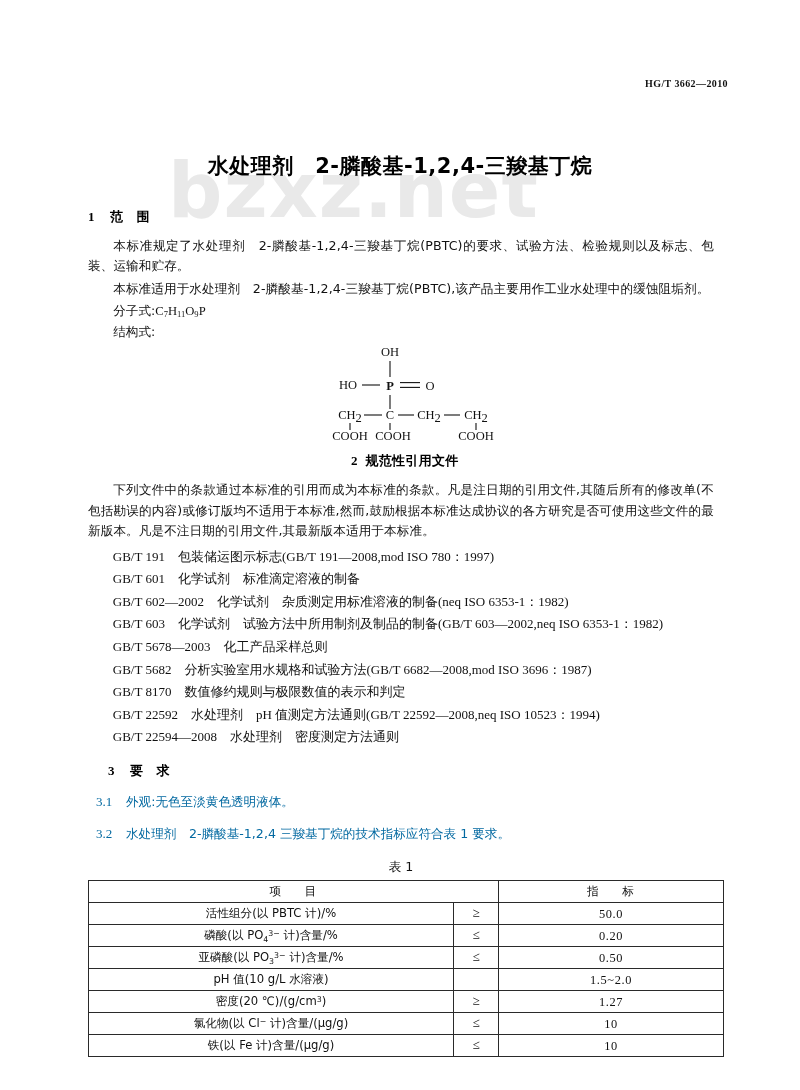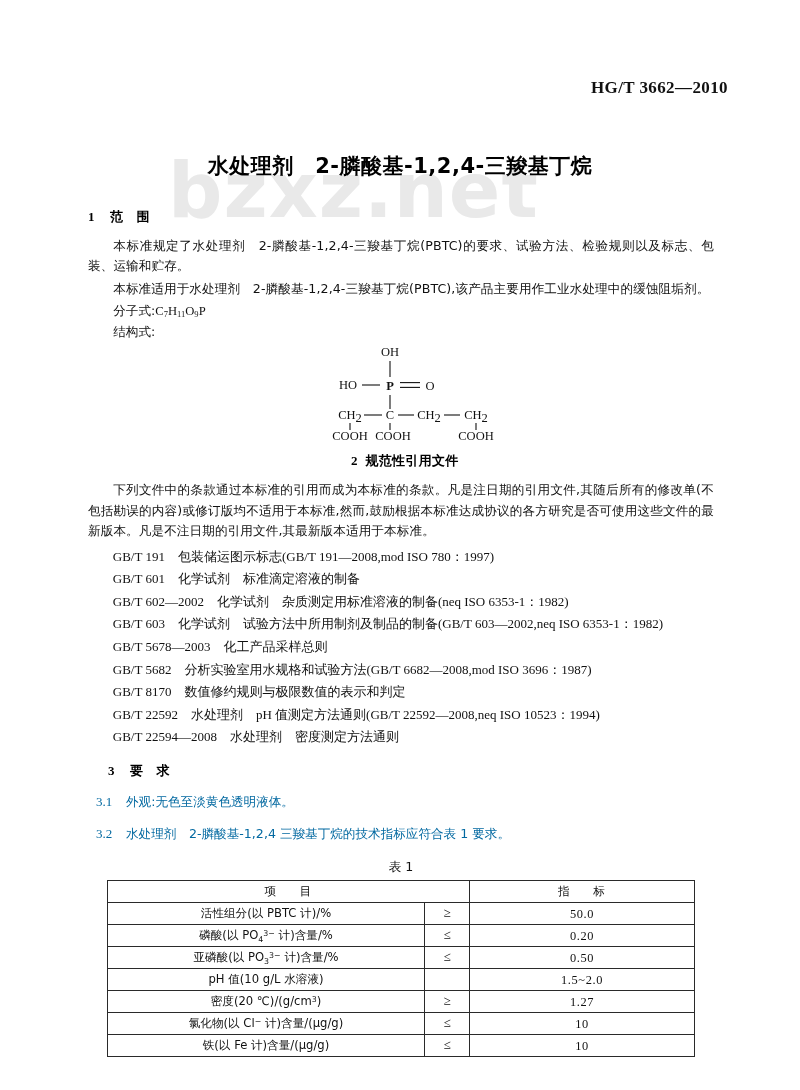--- a/index.html
+++ b/index.html
@@ -43,21 +43,21 @@
     position: relative;
     z-index: 2;
   }
 
   
   .running-head {
     position: absolute;
     top: 78px;
     right: 72px;
     font-family: "Liberation Serif", serif;
-    font-size: 17px;
+    font-size: 10px;
     font-weight: 700;
     letter-spacing: 0.4px;
     color: #111;
   }
 
   
   .doc-title {
     position: absolute;
     top: 152px;
     left: 0;
@@ -175,21 +175,21 @@
     text-align: center;
     font-family: "DejaVu Sans", "Liberation Sans", sans-serif;
     font-size: 12.6px;
     font-weight: 400;
     margin: 14px 0 4px 0;
     color: #111;
   }
 
   table.spec {
     border-collapse: collapse;
-    width: 588px;
+    width: 636px;
     margin: 0 auto;
     font-family: "DejaVu Sans", "Liberation Sans", sans-serif;
     font-size: 11.6px;
     color: #111;
   }
   table.spec th, table.spec td {
     border: 1px solid #2a2a2a;
     padding: 2px 5px;
     height: 17px;
     line-height: 1.15;

